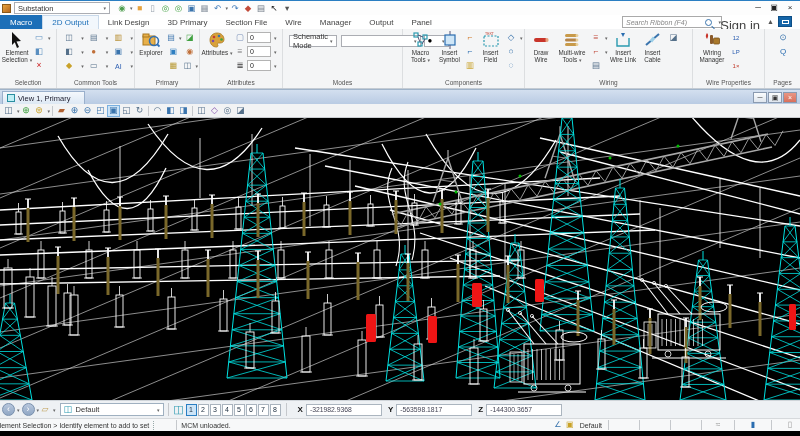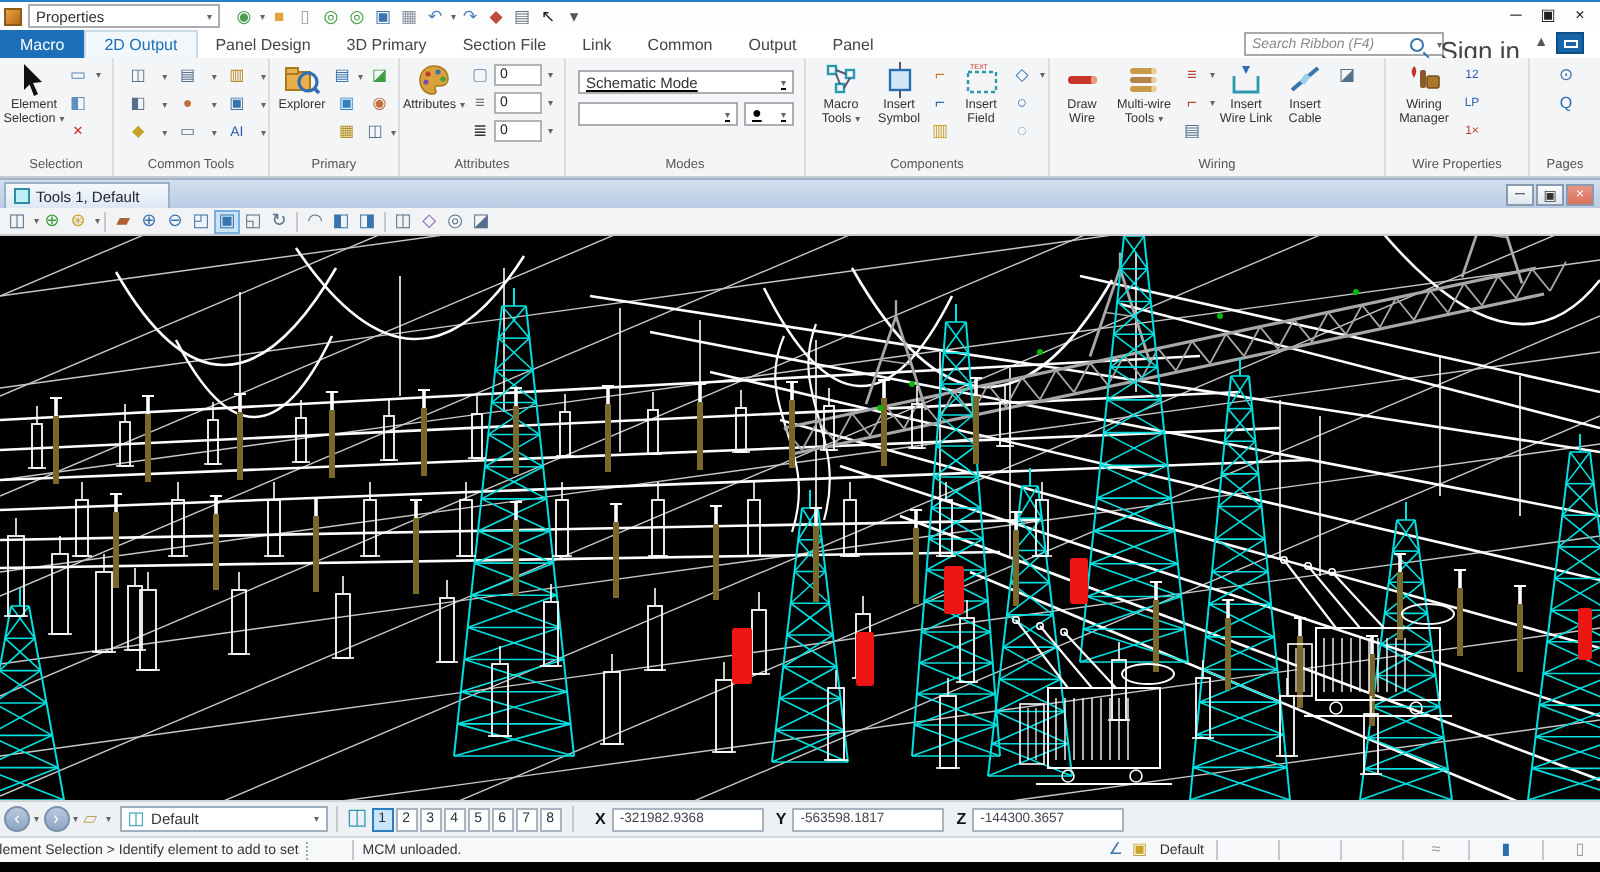--- a/index.html
+++ b/index.html
@@ -37,21 +37,21 @@
   .big{width:30px;height:46px;display:flex;flex-direction:column;align-items:center;flex:none;}
   .big svg{width:18px;height:18px;flex:none;}
   .blbl{font-size:6.3px;color:#333;text-align:center;line-height:1.15;white-space:pre-line;}
   .minicol{display:flex;flex-direction:column;justify-content:flex-start;gap:1px;}
   .minicol .ic{width:14px;height:13px;}
   .grid3{display:grid;grid-template-columns:repeat(3,1fr);grid-auto-rows:14px;align-items:center;}
   .grid3 .ic{width:100%;height:13px;font-size:8px;}
   .fldrows{display:flex;flex-direction:column;gap:1px;margin-left:2px;}
   .frow{display:flex;align-items:center;height:13px;gap:1px;}
   .fld{width:24px;height:11px;background:#fff;border:1px solid #b3b3b3;font-size:7px;color:#222;padding:0 2px;line-height:10px;}
-  .modescol{display:flex;flex-direction:column;gap:4px;margin:4px 2px 0 4px;width:112px;text-decoration:underline;}
+  .modescol{display:flex;flex-direction:row;gap:4px;margin:4px 2px 0 4px;width:112px;}
   .mrow{display:flex;gap:3px;}
   .w108{width:108px;justify-content:space-between;}
   .w80{width:80px;justify-content:flex-end;}
   .w25{width:25px;justify-content:space-between;}
   .dot{font-size:8px;color:#000;line-height:1;}
   
   .viewtab{position:absolute;top:88px;left:0;width:800px;height:15px;background:linear-gradient(#d3dfef,#b9cbe3);border-top:1px solid #9fb3c9;display:flex;align-items:flex-end;}
   .vtab{margin-left:2px;height:13px;background:linear-gradient(#f4f8fc,#dde8f4);border:1px solid #9ab0cc;border-bottom:none;display:flex;align-items:center;font-size:7.5px;color:#223;padding:0 14px 0 4px;}
   .vtab .ico{width:8px;height:8px;border:1px solid #2a8ea0;background:#bfeff5;margin-right:3px;}
   .vwinbtns{position:absolute;right:3px;top:2px;display:flex;gap:1px;}
@@ -82,21 +82,21 @@
   .bstrip{position:absolute;top:430px;left:0;width:800px;height:6px;background:#000;}
 </style>
 </head>
 <body>
 
 <div id="app">
 
   <div class="titlebar">
     <span class="appico"></span>
     <span class="combo ws">
-        <span>Properties</span>
+        <span>Substation</span>
         <span class="car">▾</span>
       </span>
     <span class="qat">
         <span style="display: inline-flex; align-items: center;">
           <span class="ic" style="color: rgb(79, 158, 79);">◉</span>
           <span class="car">▾</span>
         </span>
         <span style="display: inline-flex; align-items: center;">
           <span class="ic" style="color: rgb(230, 162, 60);">■</span>
         </span>
@@ -139,25 +139,25 @@
       <span class="winbtn">─</span>
       <span class="winbtn">▣</span>
       <span class="winbtn">×</span>
     </span>
   </div>
 
   <div class="tabrow">
     <span class="ftab">Macro</span>
     <span style="display:flex">
         <span class="tab on">2D Output</span>
-        <span class="tab">Panel Design</span>
+        <span class="tab">Link Design</span>
         <span class="tab">3D Primary</span>
         <span class="tab">Section File</span>
-        <span class="tab">Link</span>
-        <span class="tab">Common</span>
+        <span class="tab">Wire</span>
+        <span class="tab">Manager</span>
         <span class="tab">Output</span>
         <span class="tab">Panel</span>
       </span>
     <span class="searchbox">
       <span class="ph">Search Ribbon (F4)</span>
       <span class="mag"></span>
       <span class="car">▾</span>
     </span>
     <span class="signin">Sign in</span>
     <span class="chev">▲</span>
@@ -482,21 +482,21 @@
           </div>
       </div>
       <div class="gl">Pages</div>
     </div>
 
   </div>
 
   <div class="viewtab">
     <div class="vtab">
       <span class="ico"></span>
-      <span>Tools 1, Default</span>
+      <span>View 1, Primary</span>
     </div>
     <div class="vwinbtns">
       <span class="vwb">─</span>
       <span class="vwb">▣</span>
       <span class="vwb close">×</span>
     </div>
   </div>
 
   <div class="viewbar">
       <span style="display: inline-flex; align-items: center;">

